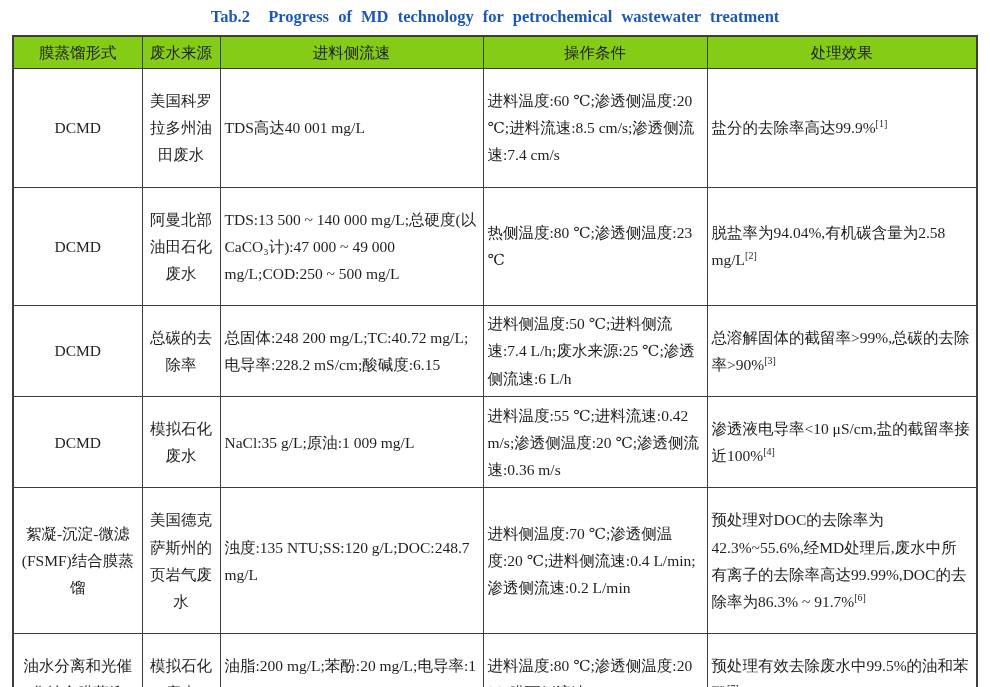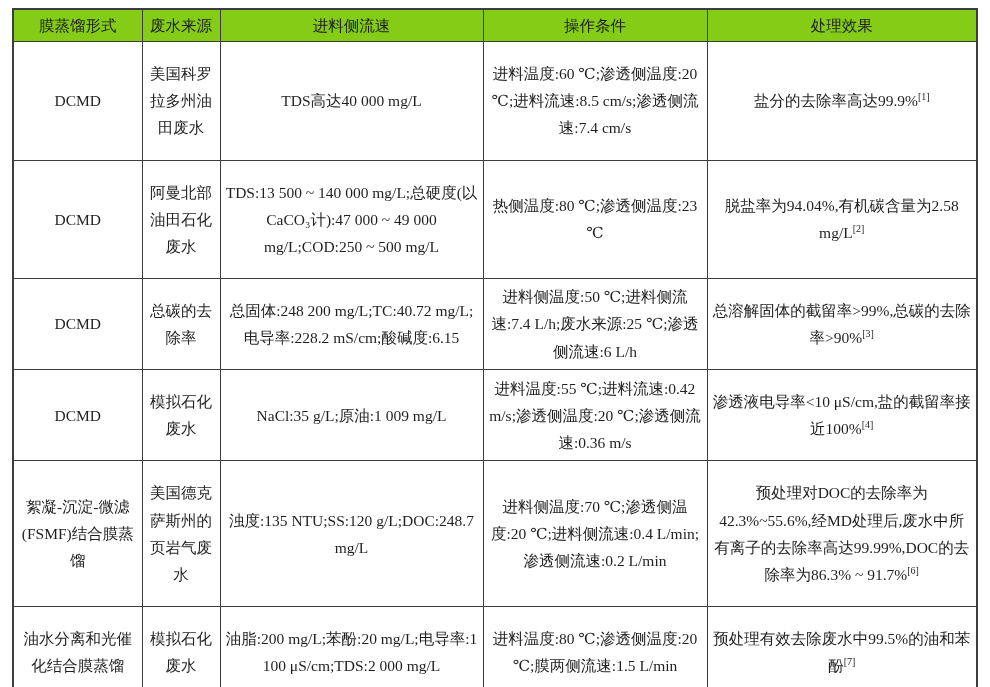--- a/index.html
+++ b/index.html
@@ -45,40 +45,41 @@
     padding: 2px 4px;
     overflow: hidden;
   }
   .md-table th {
     background: #84cc16;
     height: 30px;
     text-align: center;
     padding: 2px 2px;
   }
   .md-table td.c { text-align: center; padding: 18px 2px; }
-  .md-table td.l { text-align: center; }
+  .md-table td.l { text-align: left; }
   .md-table sup {
     font-size: 10px;
     line-height: 0;
     vertical-align: super;
   }
   
   tr[data-row="0"] { height: 88px; }
   tr[data-row="1"] { height: 80px; }
   tr[data-row="2"] { height: 85px; }
   tr[data-row="3"] { height: 85px; }
   tr[data-row="4"] { height: 88px; }
   tr[data-row="5"] { height: 107px; }
   tr[data-row="6"] { height: 56px; }
 </style>
 </head>
 <body>
 
 <div class="page">
 
+  <div class="title-en">Tab.2  Progress of MD technology for petrochemical wastewater treatment</div>
 
   <table class="md-table">
     <colgroup>
       <col style="width:129px">
         <col style="width:78px">
         <col style="width:263px">
         <col style="width:224px">
         <col style="width:270px">
     </colgroup>
     <thead>
@@ -87,21 +88,21 @@
         <th>废水来源</th>
         <th>进料侧流速</th>
         <th>操作条件</th>
         <th>处理效果</th>
       </tr>
     </thead>
     <tbody>
       <tr data-row="0">
         <td class="c">DCMD</td>
         <td class="c">美国科罗拉多州油田废水</td>
-        <td class="l">TDS高达40 000 mg/L</td>
+        <td class="l">TDS高达40 001 mg/L</td>
         <td class="l">进料温度:60 ℃;渗透侧温度:20 ℃;进料流速:8.5 cm/s;渗透侧流速:7.4 cm/s</td>
         <td class="l"><span>盐分的去除率高达99.9%</span><sup>[1]</sup></td>
       </tr>
       <tr data-row="1">
         <td class="c">DCMD</td>
         <td class="c">阿曼北部油田石化废水</td>
         <td class="l">TDS:13 500 ~ 140 000 mg/L;总硬度(以CaCO₃计):47 000 ~ 49 000 mg/L;COD:250 ~ 500 mg/L</td>
         <td class="l">热侧温度:80 ℃;渗透侧温度:23 ℃</td>
         <td class="l"><span>脱盐率为94.04%,有机碳含量为2.58 mg/L</span><sup>[2]</sup></td>
       </tr>

